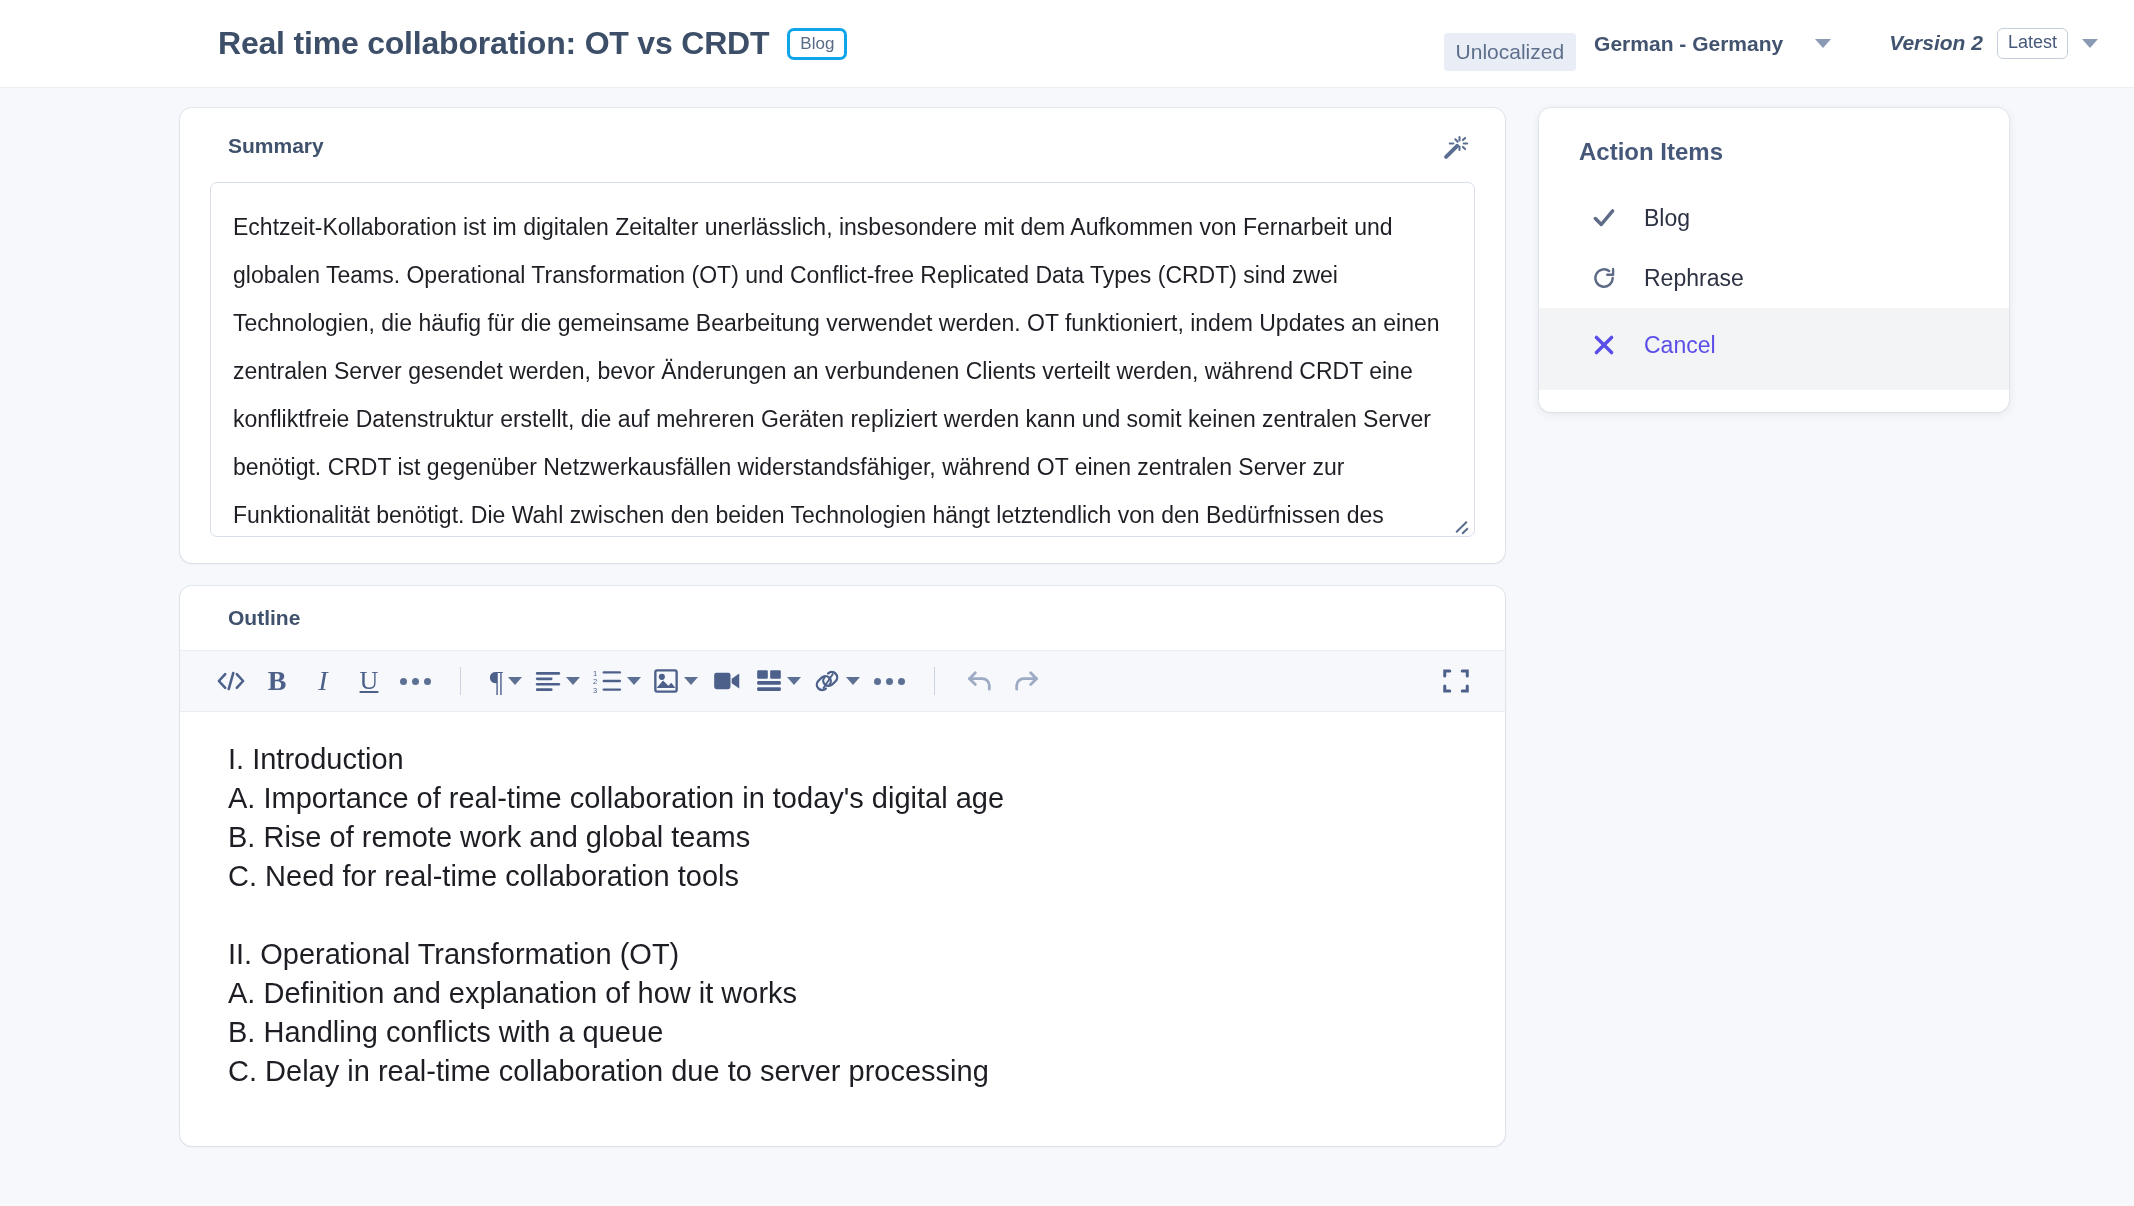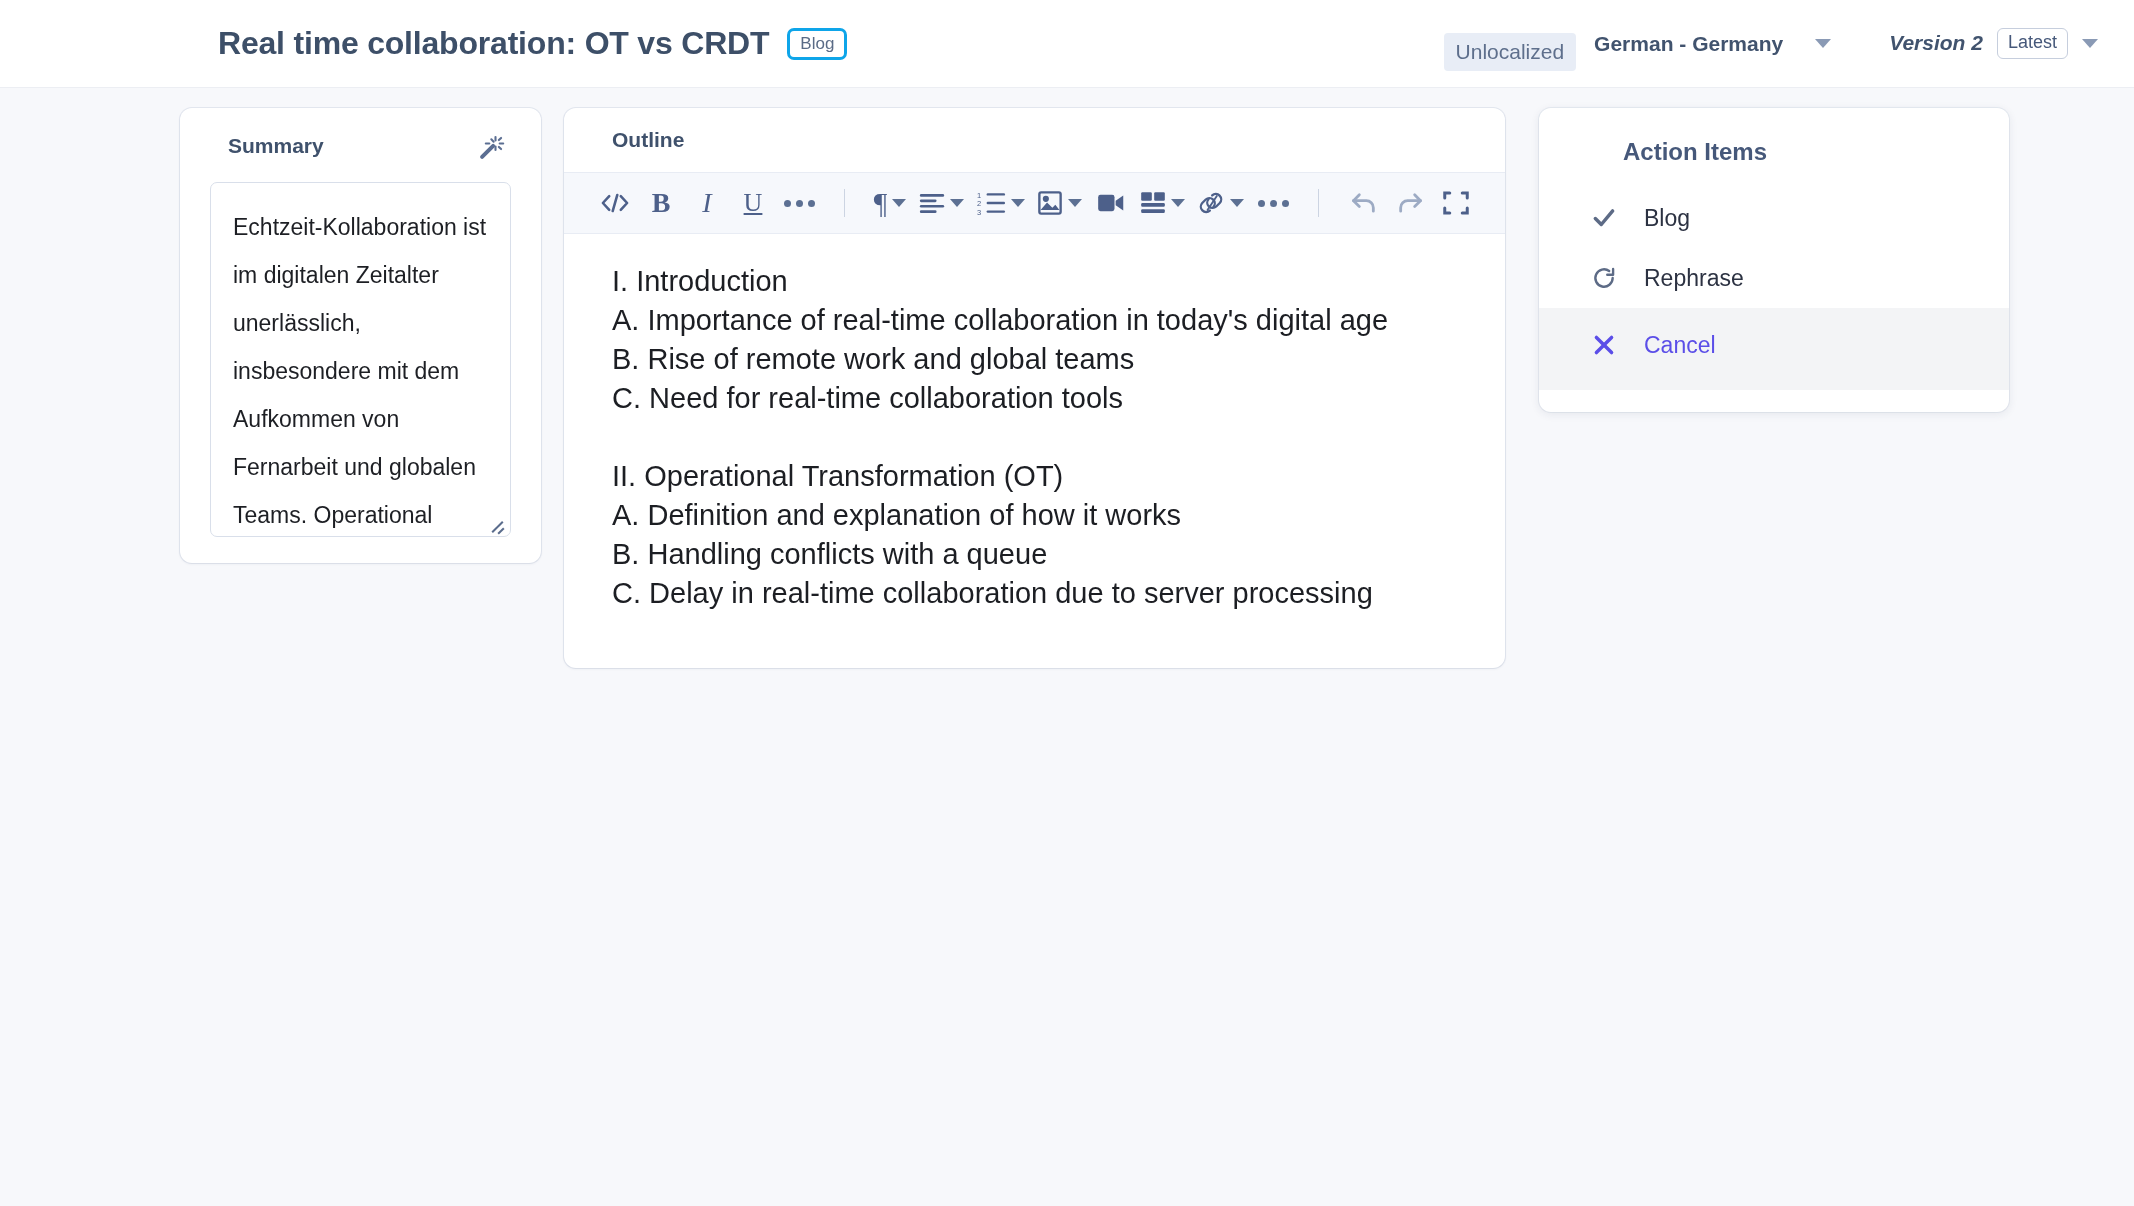--- a/index.html
+++ b/index.html
@@ -107,21 +107,21 @@
   
   .workspace {
     display: flex;
     align-items: flex-start;
     padding: 20px 0 0 0;
   }
   .left-col {
     width: 1325px;
     margin-left: 180px;
     display: flex;
-    flex-direction: row;
+    flex-direction: column;
     gap: 23px;
   }
 
   .card {
     background: #ffffff;
     border-radius: 12px;
     box-shadow: 0 1px 3px rgba(30,45,80,0.07), 0 0 0 1px rgba(225,229,238,0.9);
   }
 
   
@@ -261,21 +261,20 @@
     box-shadow: 0 2px 10px rgba(30,45,80,0.09), 0 0 0 1px rgba(228,232,240,0.8);
     padding: 22px 0 22px 0;
     overflow: hidden;
   }
   .action-head {
     font-size: 24px;
     font-weight: bold;
     color: #46587a;
     padding: 8px 0 0 40px;
     margin-bottom: 22px;
-    margin-left: 44px;
   }
   .action-item {
     display: flex;
     align-items: center;
     gap: 25px;
     padding: 15px 0 15px 50px;
     cursor: pointer;
     font-size: 23px;
     color: #2c3242;
   }

